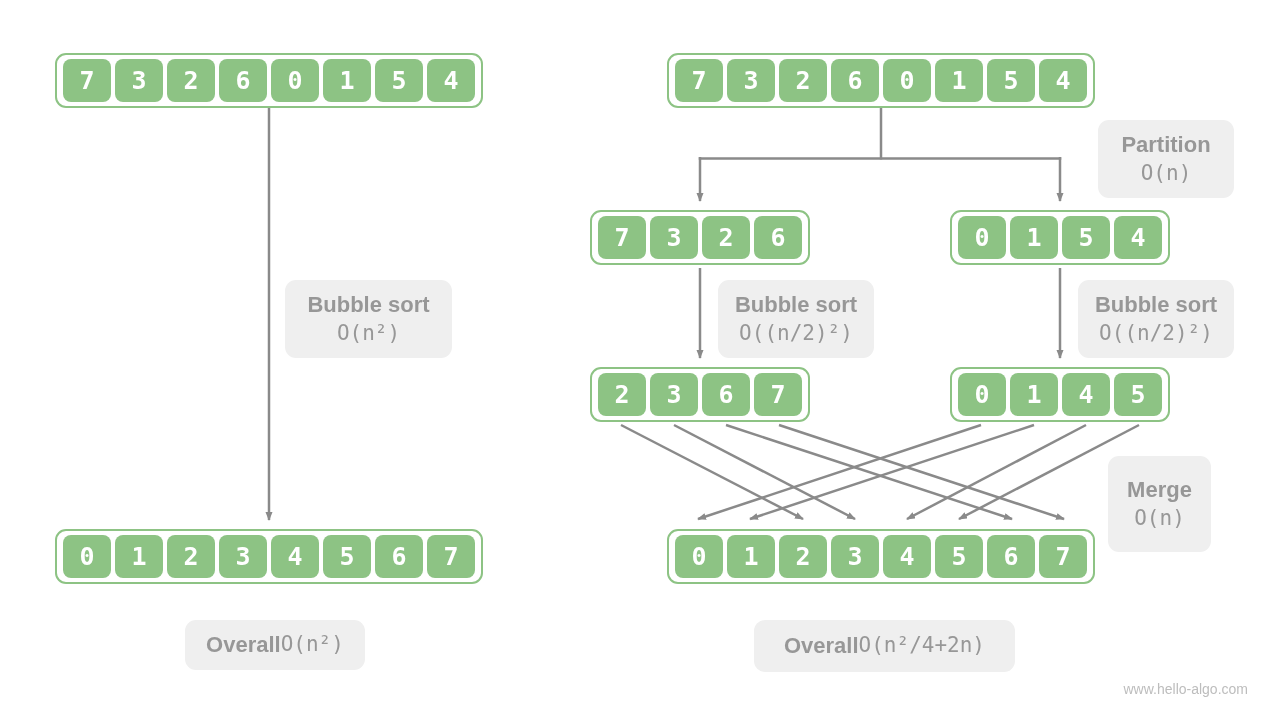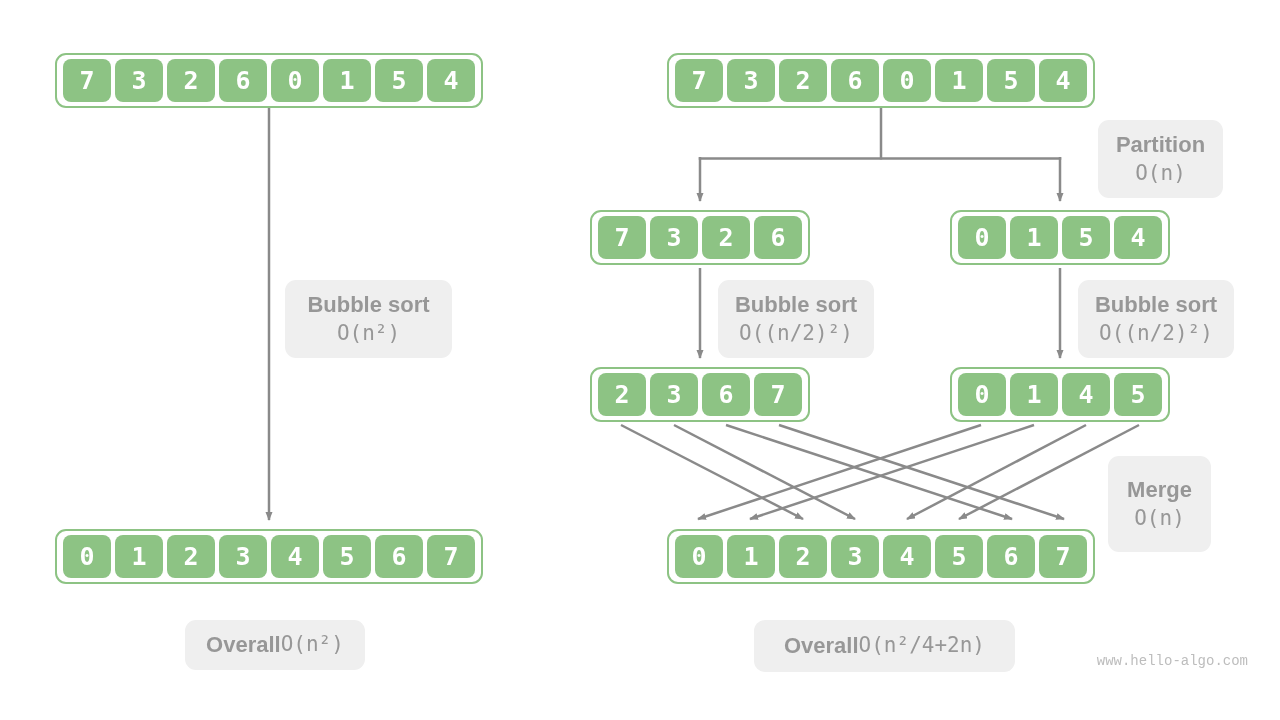--- a/index.html
+++ b/index.html
@@ -32,22 +32,22 @@
   .label{
     position:absolute;box-sizing:border-box;background:var(--label-bg);border-radius:11px;
     color:var(--label-text);display:flex;flex-direction:column;align-items:center;
     justify-content:center;gap:3px;text-align:center;
   }
   .label .t{font-weight:bold;font-size:22px;line-height:1.2;}
   .label .m{font-family:"DejaVu Sans Mono",monospace;font-weight:normal;font-size:21px;line-height:1.2;}
   .label.oneline{flex-direction:row;gap:0;}
 
   .watermark{
-    position:absolute;right:32px;top:653px;
-    font-family:Liberation Mono, monospace;font-size:14px;color:var(--watermark-gray);
+    position:absolute;right:32px;top:681px;
+    font-family:Liberation Sans, sans-serif;font-size:14px;color:var(--watermark-gray);
   }
 </style>
 </head>
 <body>
 
 <div class="canvas">
 
   <svg class="arrows">
     <defs>
       <marker id="ah" markerUnits="userSpaceOnUse" markerWidth="10" markerHeight="9" refX="8" refY="3.5" orient="auto">
@@ -111,21 +111,21 @@
       <div class="cell">7</div>
       <div class="cell">3</div>
       <div class="cell">2</div>
       <div class="cell">6</div>
       <div class="cell">0</div>
       <div class="cell">1</div>
       <div class="cell">5</div>
       <div class="cell">4</div>
     </div>
 
-  <div class="label" style="left:1098px;top:120px;width:125px;height:78px">
+  <div class="label" style="left:1098px;top:120px;width:136px;height:78px">
     <div class="t">Partition</div>
     <div class="m">O(n)</div>
   </div>
 
   <div class="array" style="left:590px;top:210px;width:220px">
       <div class="cell">7</div>
       <div class="cell">3</div>
       <div class="cell">2</div>
       <div class="cell">6</div>
     </div>

